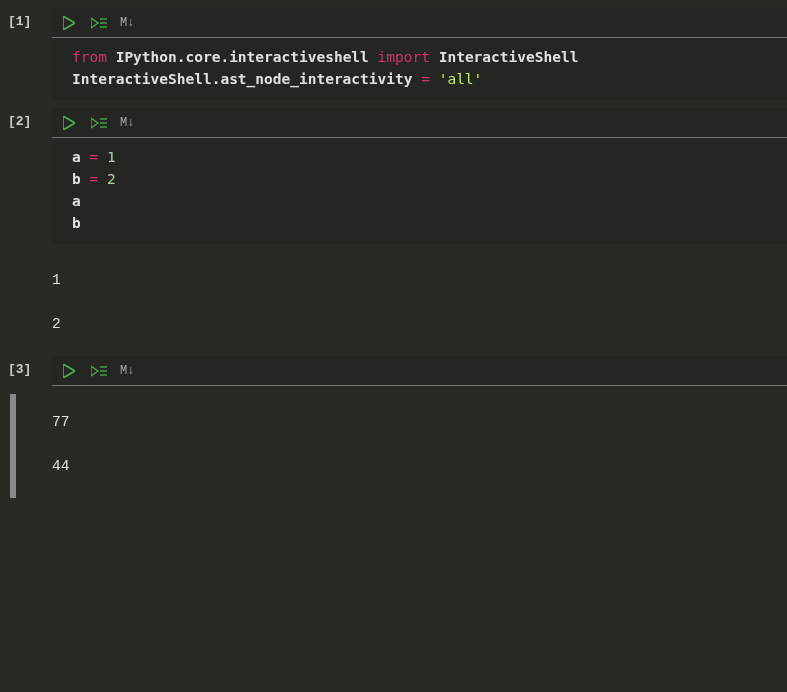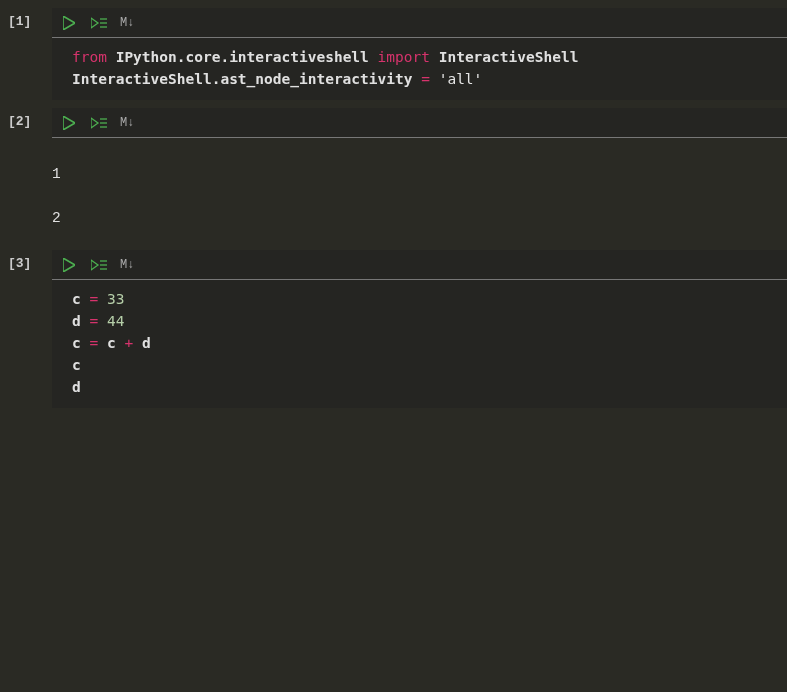--- a/index.html
+++ b/index.html
@@ -55,21 +55,21 @@
     font-size: 12px;
     cursor: pointer;
   }
   .code-area {
     background: #252522;
     padding: 8px 20px 10px 20px;
     line-height: 22px;
     font-size: 14.5px;
   }
   .kw { color: #d6336c; text-align: center; }
-  .str { color: #e5e5e5; }
+  .str { color: #bef264; }
   .num { color: #b5cea8; }
   .op { color: #d6336c; }
   .ident { color: #e0e0e0; font-weight: bold; }
   .output-block {
     display: flex;
   }
   .output-block.with-bar .out-bar {
     width: 6px;
     background: #888;
     margin-left: 10px;
@@ -134,20 +134,24 @@
         <span class="tool-btn secondary">
           <svg width="16" height="14" viewBox="0 0 16 14">
               <polygon points="0,2 7,7 0,12" fill="none" stroke="currentColor" stroke-width="1.3"></polygon>
               <line x1="9" y1="3" x2="16" y2="3" stroke="currentColor" stroke-width="1.3"></line>
               <line x1="9" y1="7" x2="16" y2="7" stroke="currentColor" stroke-width="1.3"></line>
               <line x1="9" y1="11" x2="16" y2="11" stroke="currentColor" stroke-width="1.3"></line>
             </svg>
         </span>
         <span class="md-label">M↓</span>
       </div>
+      <pre class="code-area"><span class="ident">a</span> <span class="op">=</span> <span class="num">1</span>
+<span class="ident">b</span> <span class="op">=</span> <span class="num">2</span>
+<span class="ident">a</span>
+<span class="ident">b</span></pre>
     </div>
   </div>
   <div class="output-block">
     <div class="out-gutter"></div>
     <div class="outputs">
       <div class="output-line">1</div>
       <div class="output-line">2</div>
     </div>
   </div>
 
@@ -163,21 +167,24 @@
         <span class="tool-btn secondary">
           <svg width="16" height="14" viewBox="0 0 16 14">
               <polygon points="0,2 7,7 0,12" fill="none" stroke="currentColor" stroke-width="1.3"></polygon>
               <line x1="9" y1="3" x2="16" y2="3" stroke="currentColor" stroke-width="1.3"></line>
               <line x1="9" y1="7" x2="16" y2="7" stroke="currentColor" stroke-width="1.3"></line>
               <line x1="9" y1="11" x2="16" y2="11" stroke="currentColor" stroke-width="1.3"></line>
             </svg>
         </span>
         <span class="md-label">M↓</span>
       </div>
-      <pre class="code-area"><span class="ident">c</span> <span class="op">=</span> <span class="num">33</span>
-<span class="ident">d</span> <span class="op">=</span> <span class="num">44</span>
-<span class="ident">c</span> <span class="op">=</span> <span class="ident">c</span> <span class="op">+</span> <span class="ident">d</span>
-<span class="ident">c</span>
-<span class="ident">d</span></pre>
+    </div>
+  </div>
+  <div class="output-block with-bar">
+    <div class="out-bar"></div>
+    <div class="out-gutter-narrow"></div>
+    <div class="outputs">
+      <div class="output-line">77</div>
+      <div class="output-line">44</div>
     </div>
   </div>
 
 </div>
 
 </body></html>

